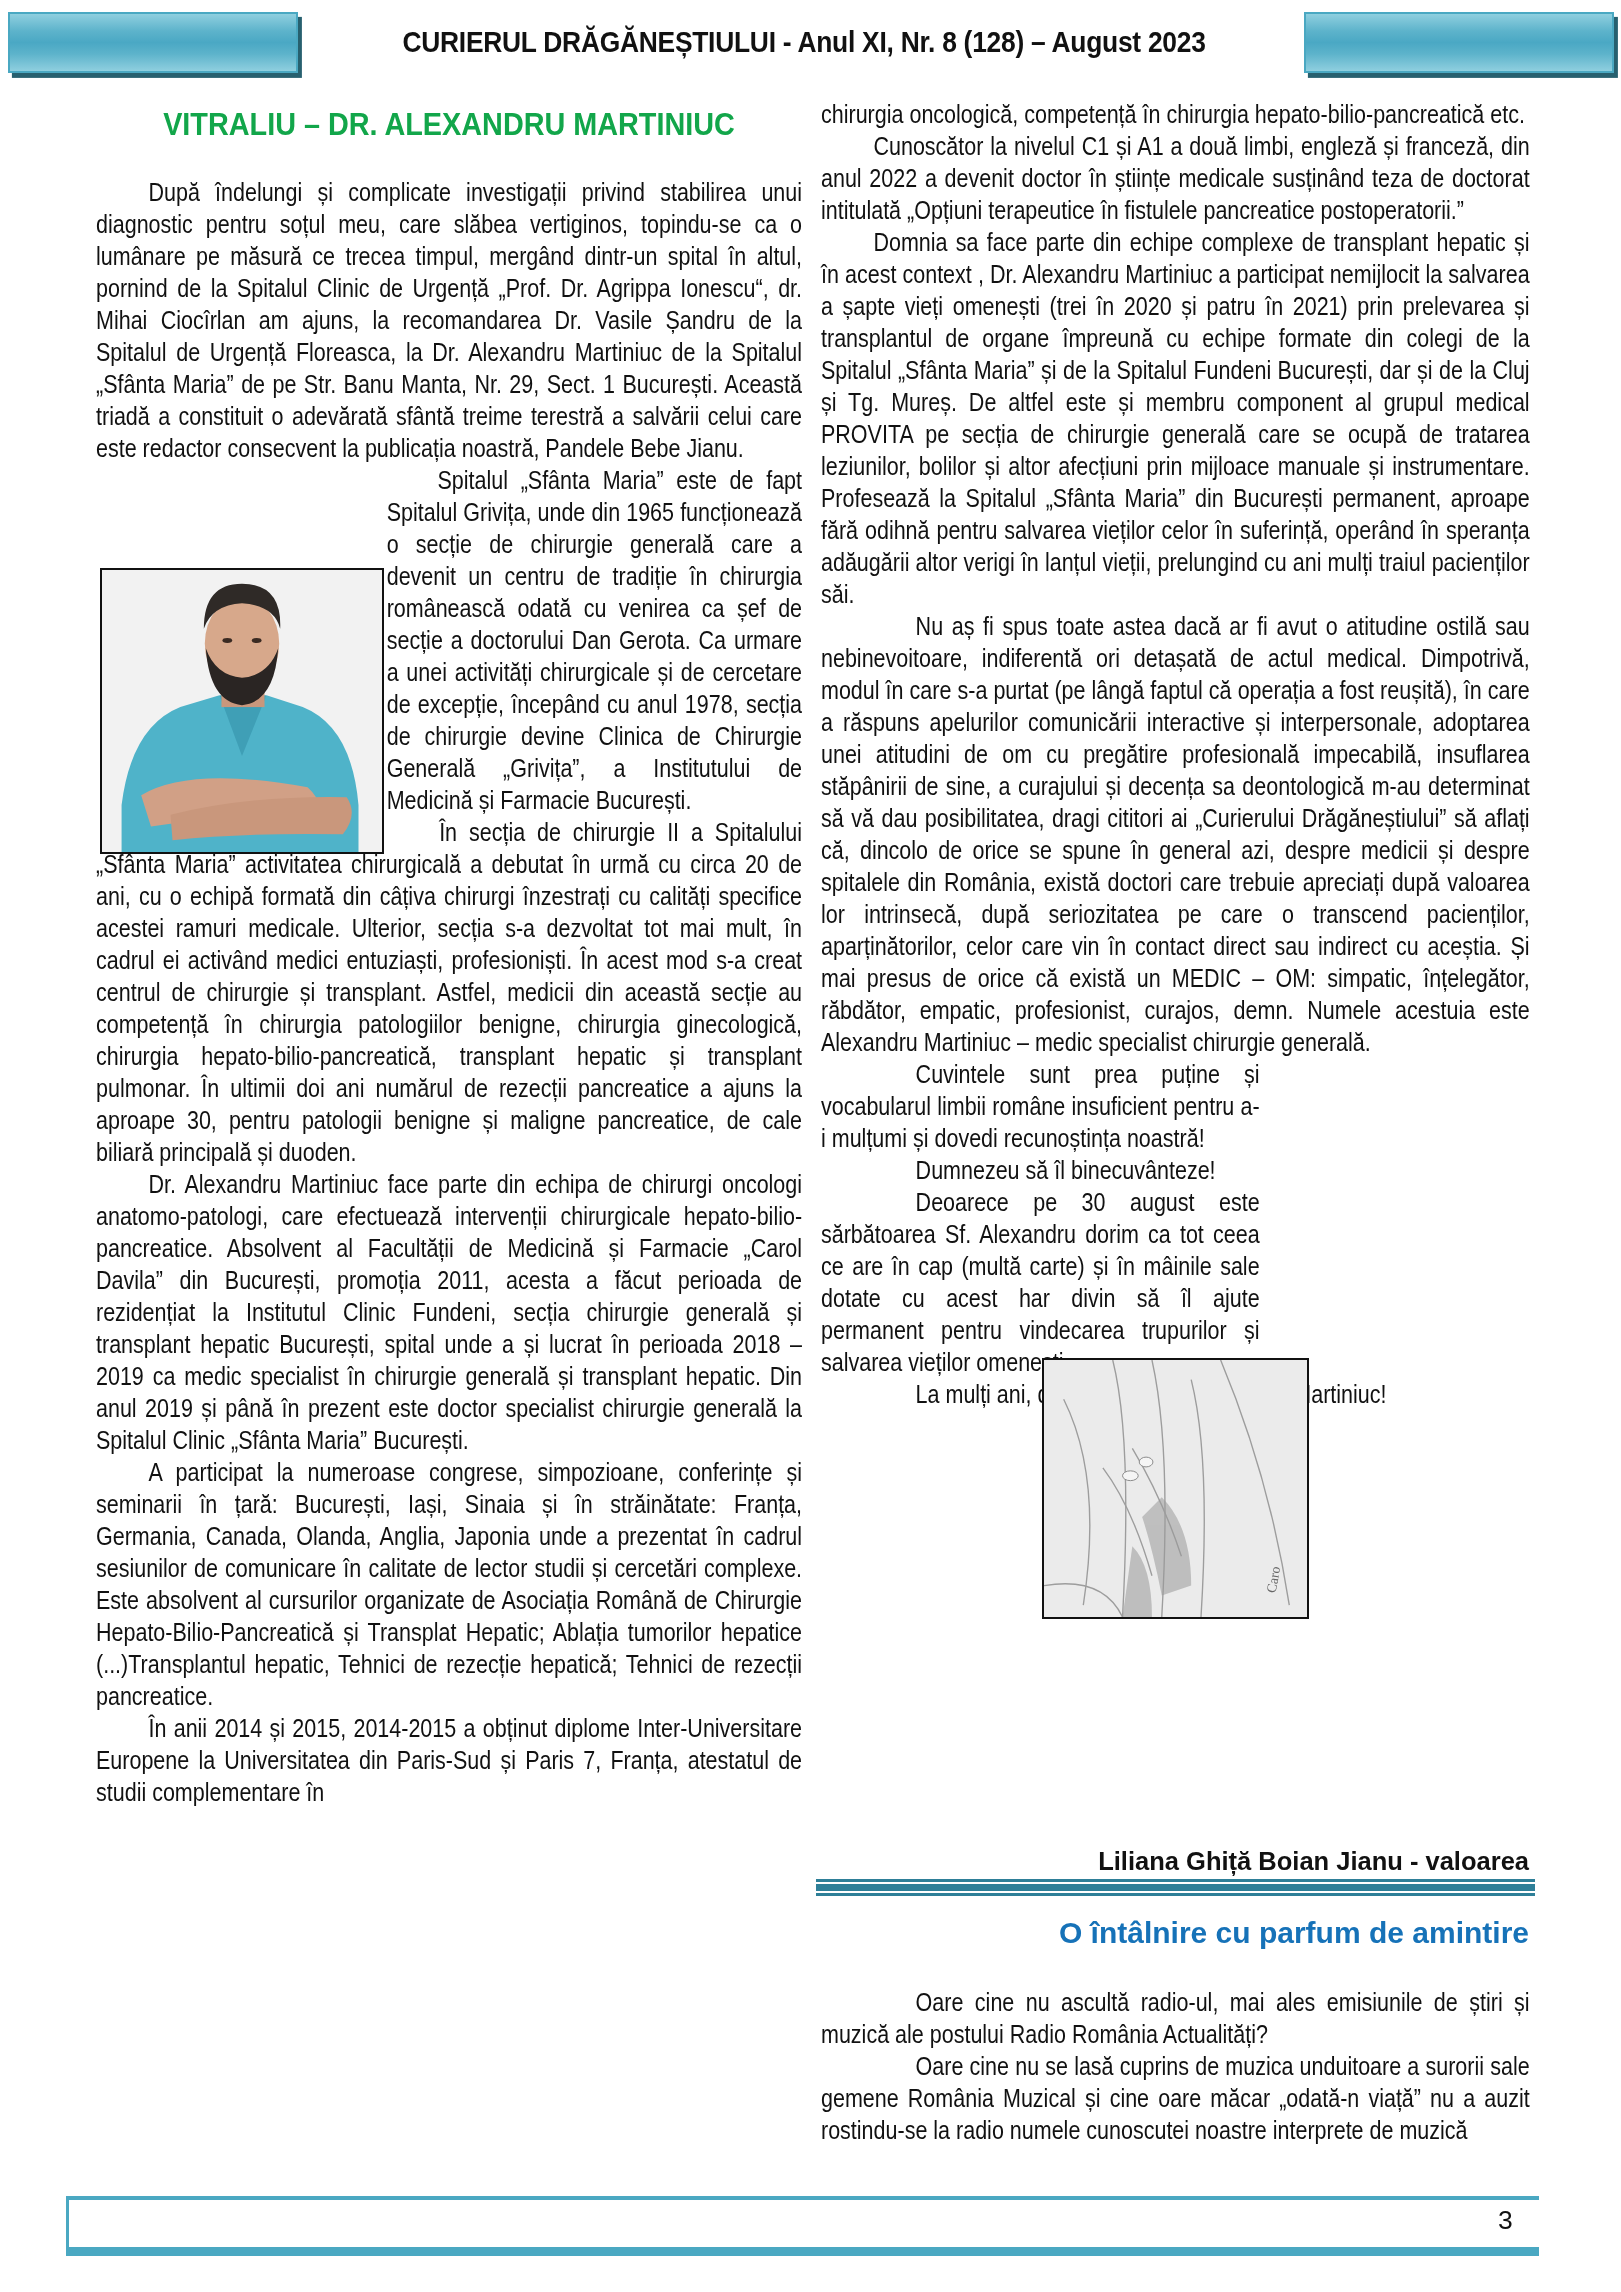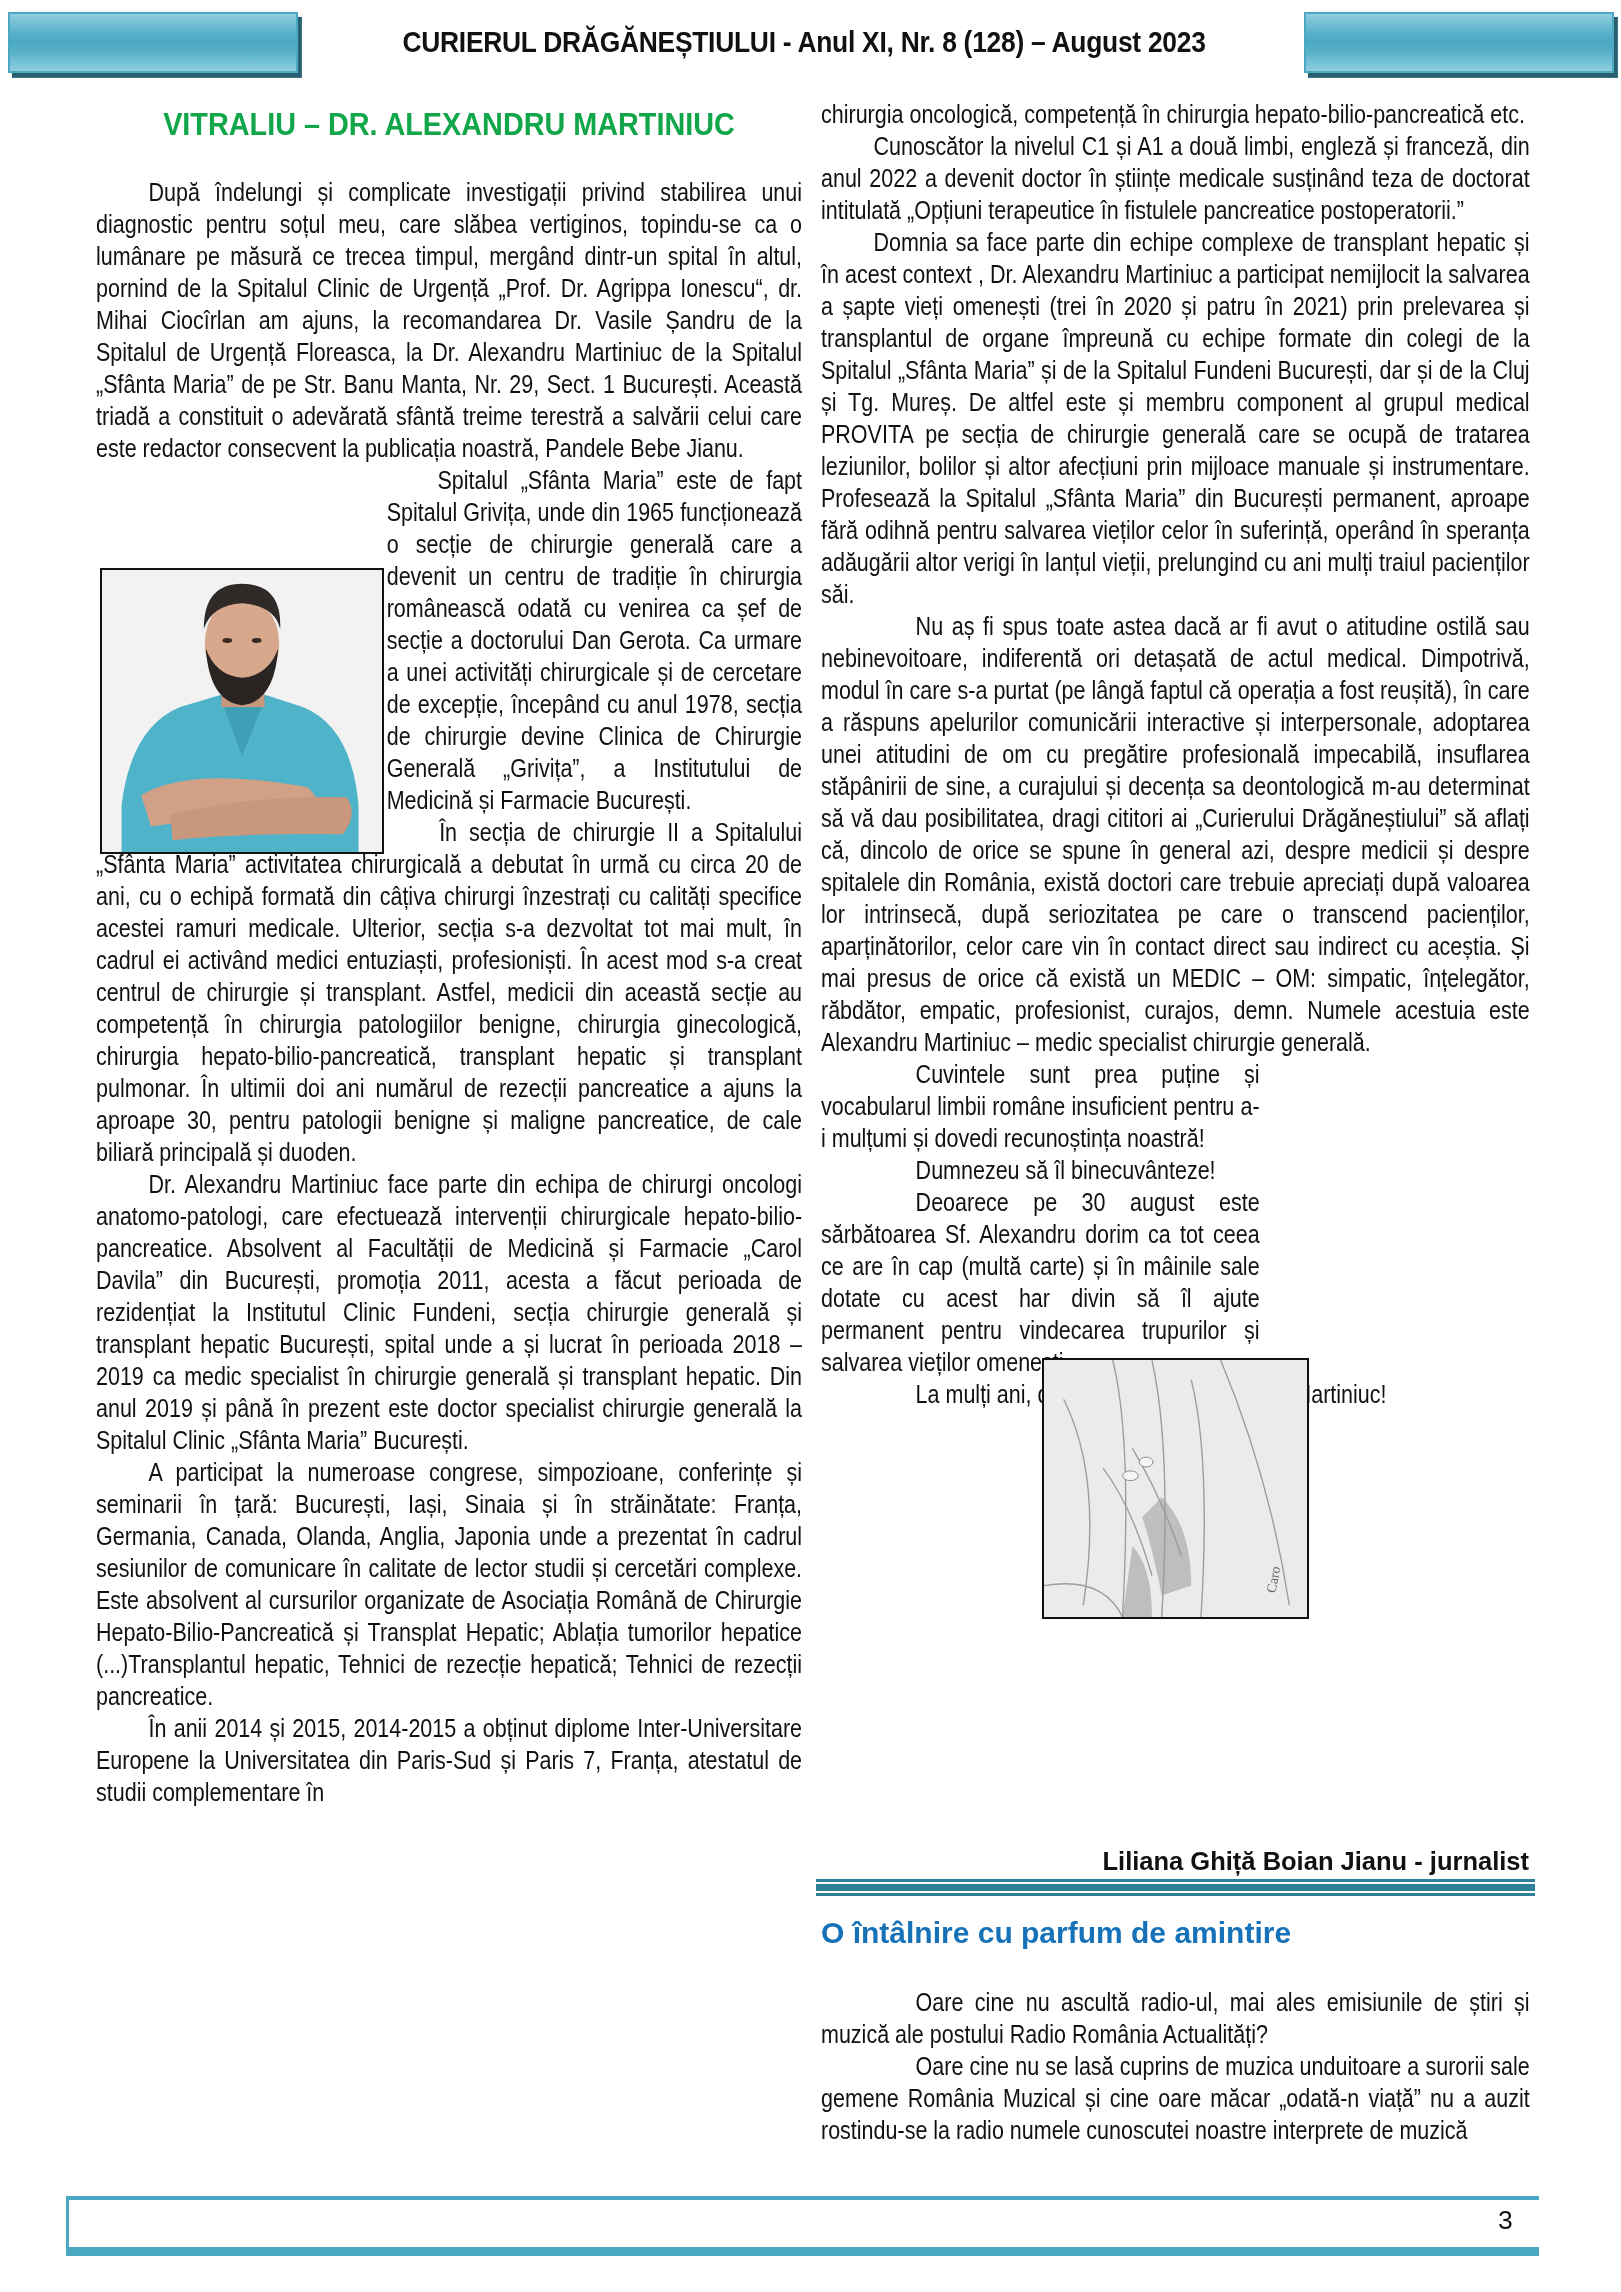--- a/index.html
+++ b/index.html
@@ -23,21 +23,21 @@
                    color:#12a64a; font-weight:bold; font-size:32px; line-height:37px; transform:scaleX(0.9); transform-origin:center top; }
   .photo { position:absolute; left:100px; top:568px; width:280px; height:282px; border:2.9px solid #111;
            background:#f2f2f2; overflow:hidden; }
   .drawing { position:absolute; left:1042px; top:1358px; width:263px; height:257px; border:2.9px solid #111;
              background:#ececec; overflow:hidden; }
   .float-left-gap { float:left; width:338px; height:372px; }
   .float-right-gap { float:right; width:314px; height:299px; }
   .byline { position:absolute; left:821px; top:1847px; width:708px; text-align:right; font-weight:bold;
             font-size:25.5px; }
   .sep { position:absolute; left:816px; width:719px; background:#2e7f98; }
-  .section2-title { position:absolute; left:821px; top:1916px; width:708px; text-align:left;
+  .section2-title { position:absolute; left:821px; top:1916px; width:708px; text-align:right;
                     color:#1672b8; font-weight:bold; font-size:30px; }
   .footer-top { position:absolute; left:66px; top:2196px; width:1473px; height:3.9px; background:#4aa8c2; }
   .footer-left { position:absolute; left:66px; top:2196px; width:2.9px; height:55px; background:#4aa8c2; }
   .footer-bot { position:absolute; left:66px; top:2247px; width:1473px; height:8.8px; background:#4aa8c2; }
   .page-num { position:absolute; left:1498px; top:2205px; font-size:26.5px; }
 </style>
 </head>
 <body>
 
 <div class="hdr-box hdr-left"></div>
@@ -107,21 +107,21 @@
     <g fill="#9a9a9a" opacity="0.55">
       <path d="M120 140 Q150 170 150 230 L120 240 Q110 190 100 160 Z"></path>
       <path d="M90 190 Q110 210 110 262 L80 262 Z"></path>
     </g>
     <ellipse cx="88" cy="118" rx="8" ry="5" fill="#f5f5f5" stroke="#8a8a8a"></ellipse>
     <ellipse cx="104" cy="104" rx="7" ry="5" fill="#f5f5f5" stroke="#8a8a8a"></ellipse>
     <text x="236" y="238" font-size="14" fill="#666" transform="rotate(-80 236 238)" font-family="Liberation Serif, serif">Caro</text>
   </svg>
 </div>
 
-<div class="byline">Liliana Ghiță Boian Jianu - jurnalist</div>
+<div class="byline">Liliana Ghiță Boian Jianu - valoarea</div>
 <div class="sep" style="top:1879px; height:2.9px;"></div>
 <div class="sep" style="top:1884px; height:6.9px;"></div>
 <div class="sep" style="top:1893px; height:2.9px;"></div>
 
 <div class="section2-title">O întâlnire cu parfum de amintire</div>
 <div class="col" style="left:821px; top:1986px; width:824px;">
   <p style="text-indent:110px;">Oare cine nu ascultă radio-ul, mai ales emisiunile de știri și muzică ale postului Radio România Actualități?</p>
   <p style="text-indent:110px;">Oare cine nu se lasă cuprins de muzica unduitoare  a surorii sale gemene România Muzical și cine oare măcar „odată-n viață” nu  a auzit rostindu-se la radio numele cunoscutei noastre interprete de muzică</p>
 </div>
 

